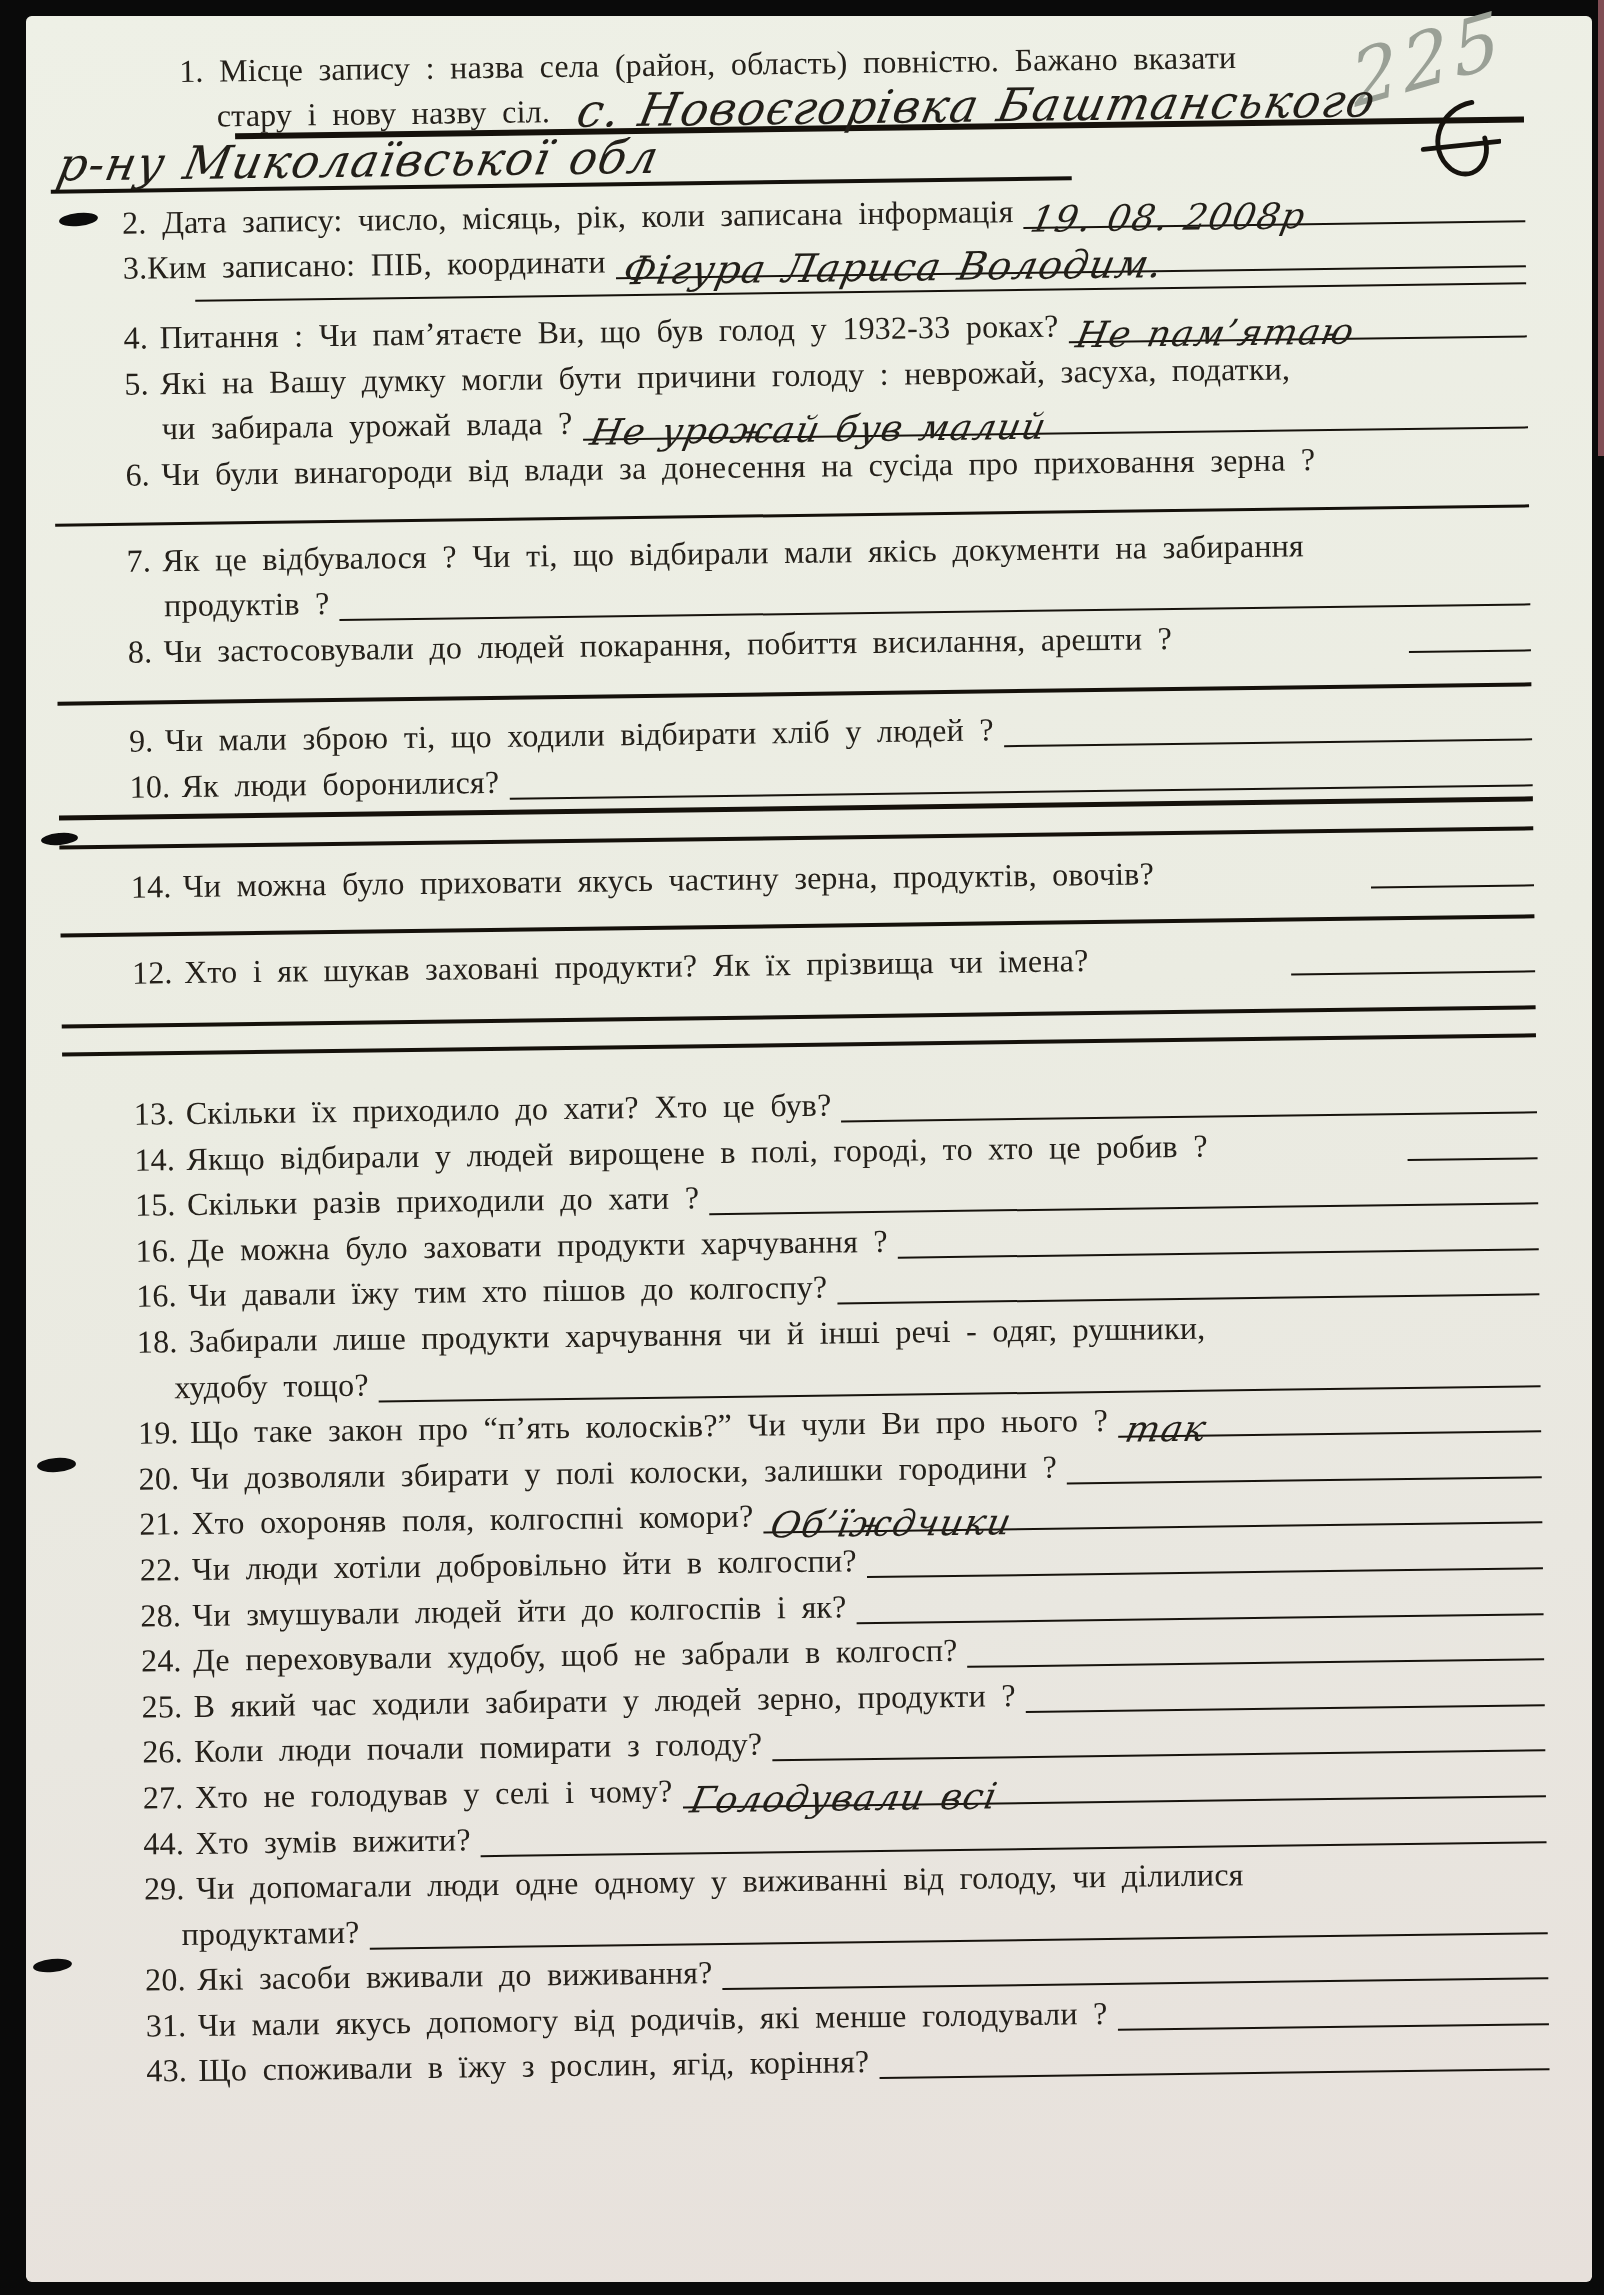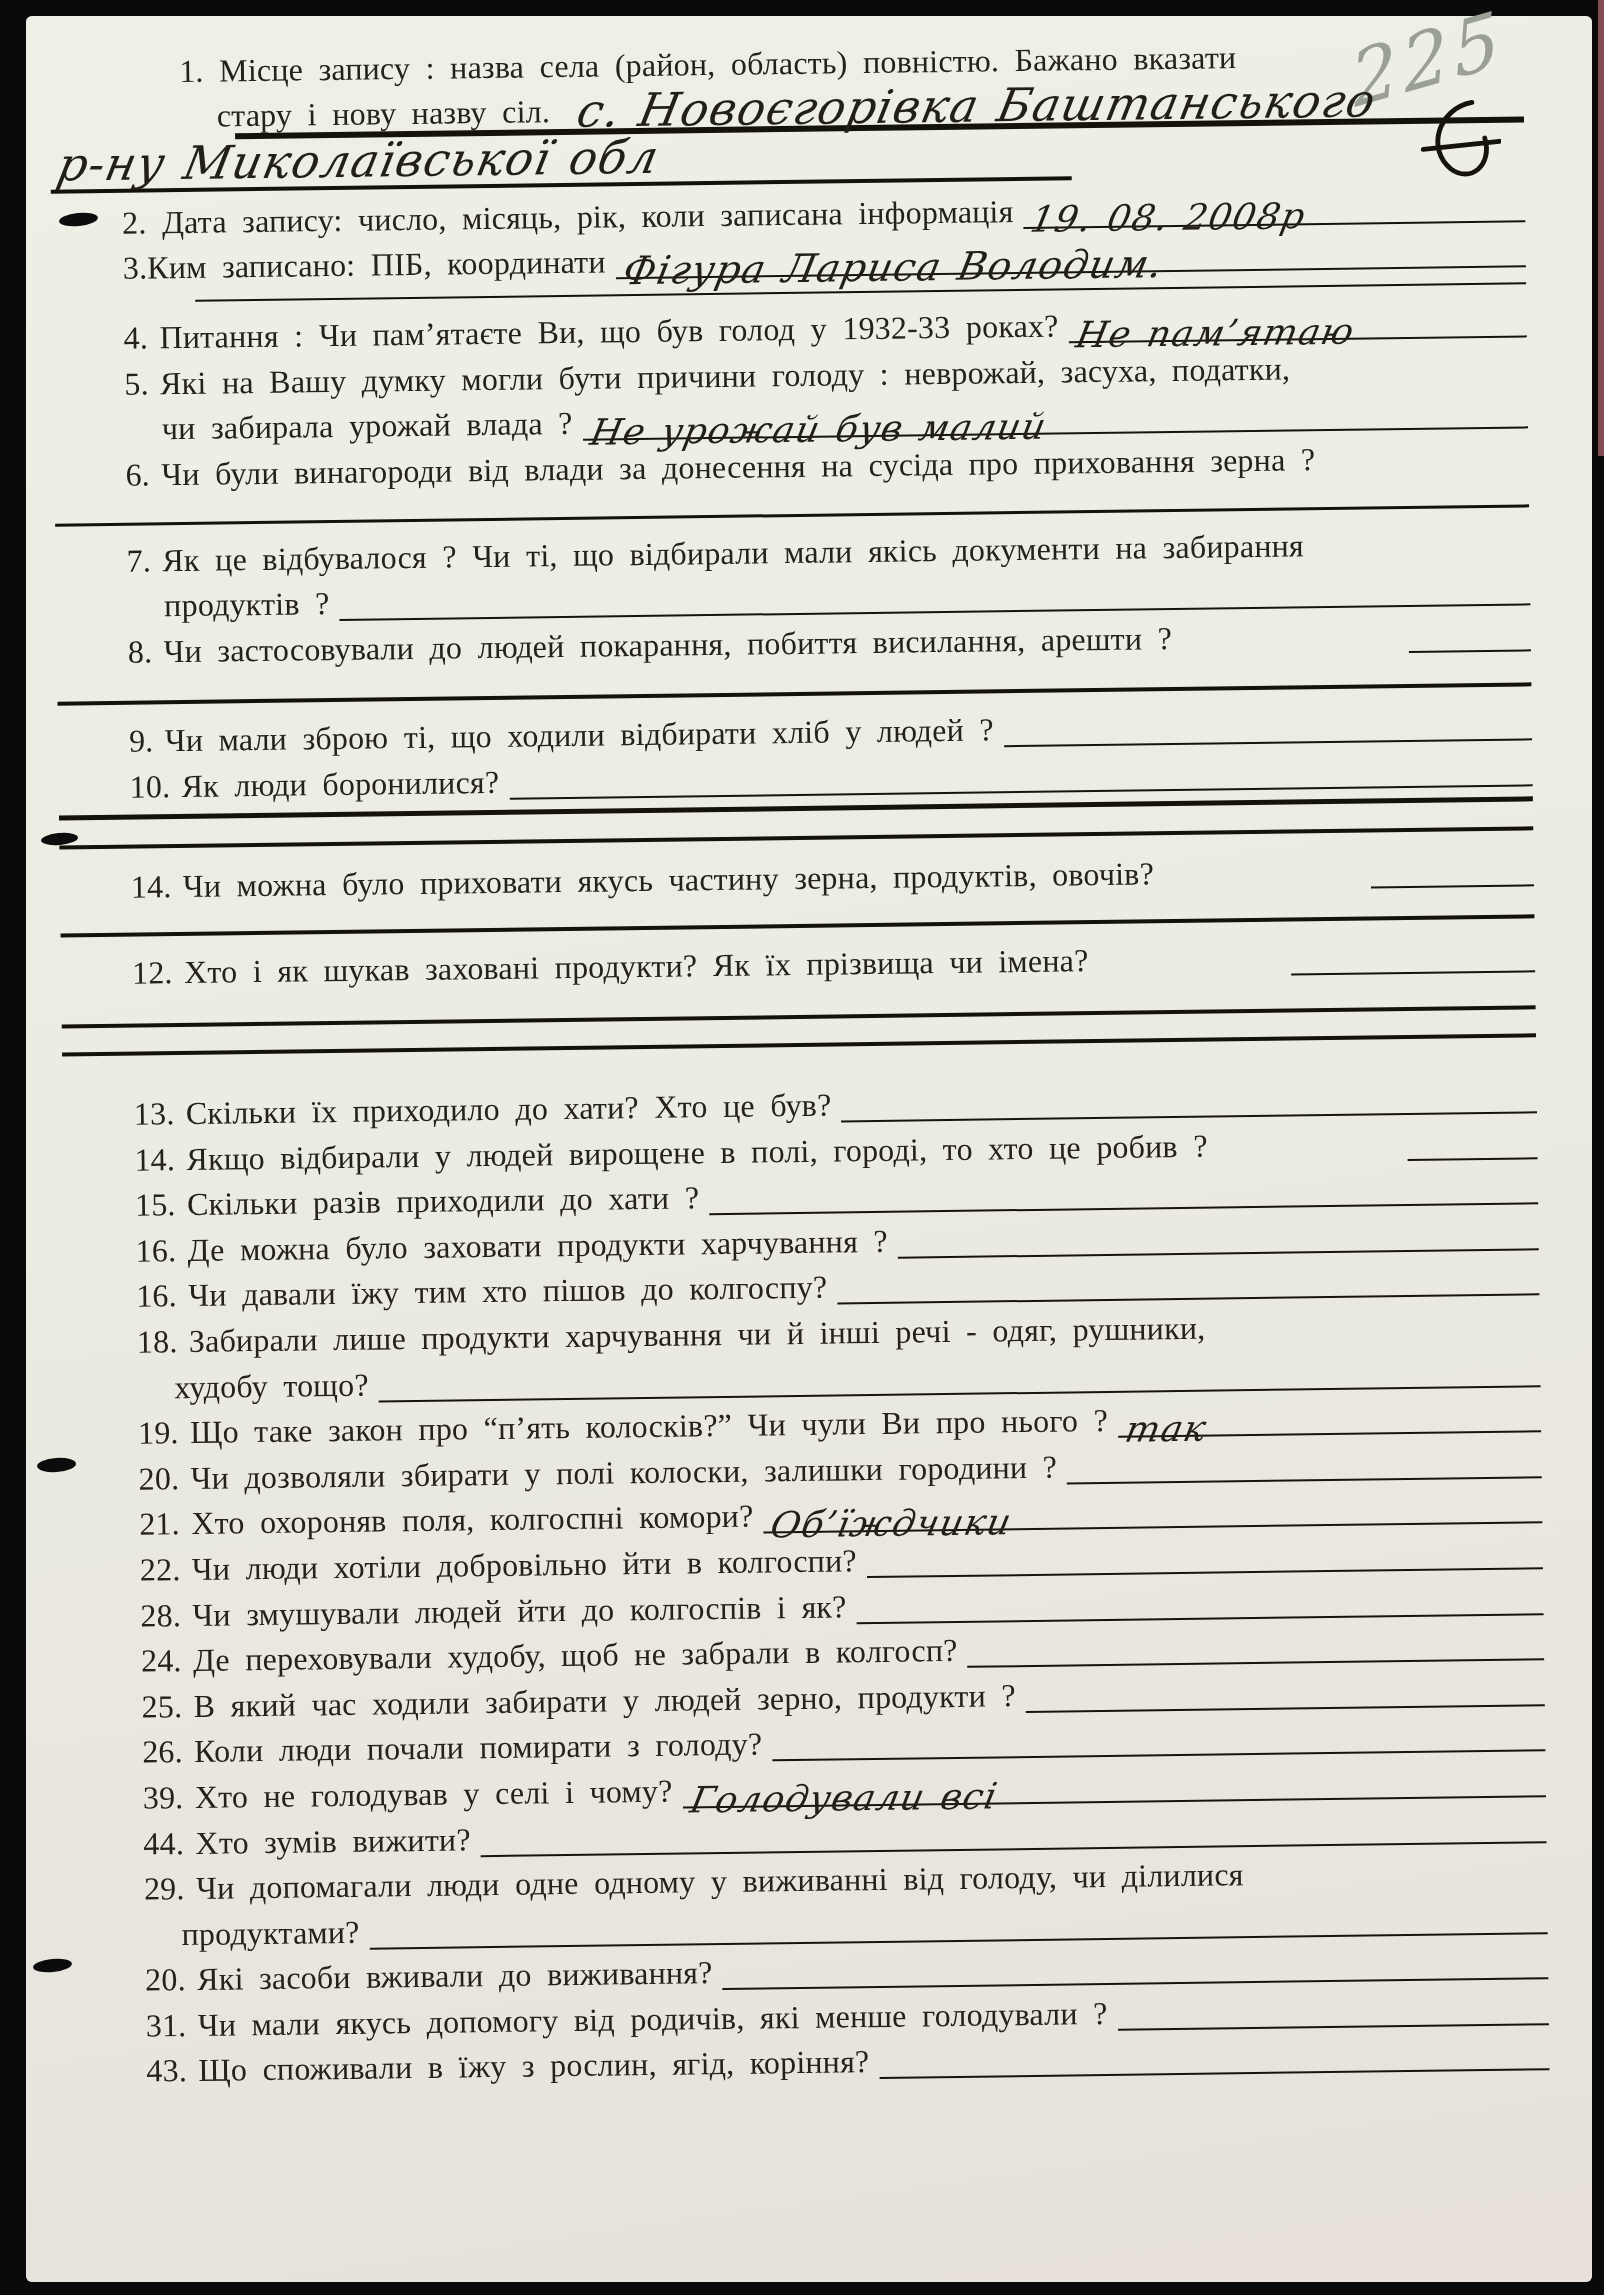--- a/index.html
+++ b/index.html
@@ -226,21 +226,21 @@
           <span class="qnum">25.</span>
           <span class="qtext">В який час ходили забирати у людей зерно, продукти ?</span>
           <div class="fill"></div>
         </div>
         <div class="row">
           <span class="qnum">26.</span>
           <span class="qtext">Коли люди почали помирати з голоду?</span>
           <div class="fill"></div>
         </div>
         <div class="row">
-          <span class="qnum">39.</span>
+          <span class="qnum">27.</span>
           <span class="qtext">Хто не голодував у селі і чому?</span>
           <div class="fill">
             <span class="hand">Голодували  всі</span>
           </div>
         </div>
         <div class="row">
           <span class="qnum">44.</span>
           <span class="qtext">Хто зумів вижити?</span>
           <div class="fill"></div>
         </div>

